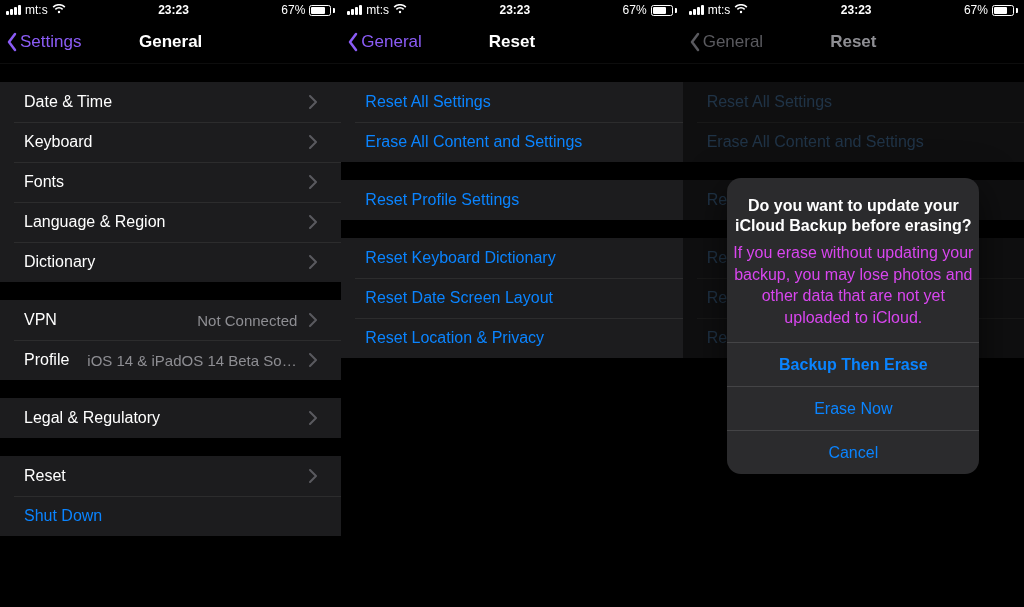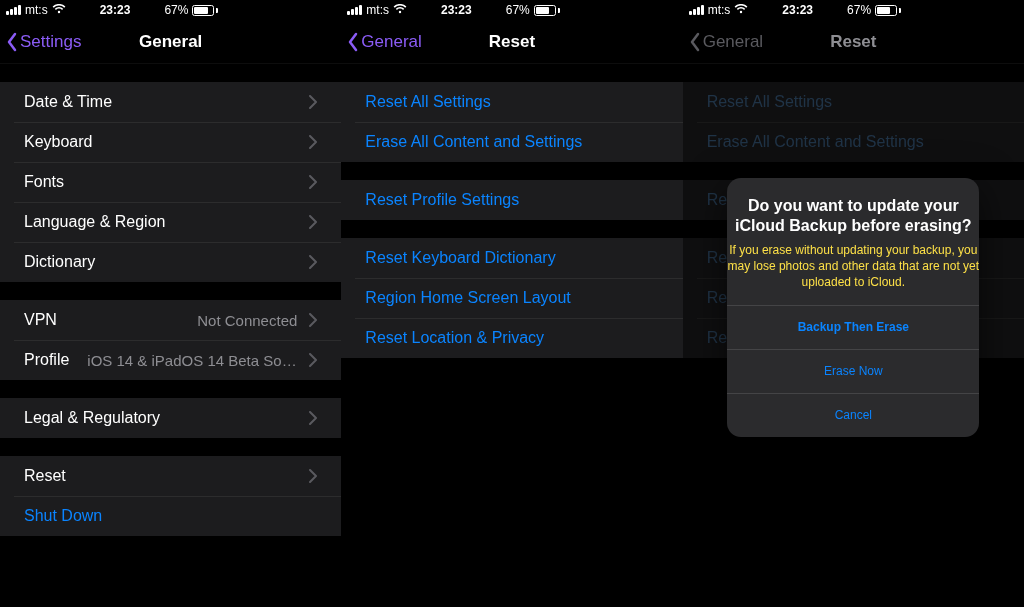--- a/index.html
+++ b/index.html
@@ -1,20 +1,20 @@
 <!DOCTYPE html>
 <html><head>
 <meta charset="utf-8">
 <style>
   * { margin: 0; padding: 0; box-sizing: border-box; }
   html, body { width: 1024px; height: 607px; background: #000; font-family: -apple-system, "Helvetica Neue", Arial, sans-serif; overflow: hidden; }
   .screens { display: flex; width: 1024px; height: 607px; }
   .screen { position: relative; width: 341.33px; height: 607px; background: #000; overflow: hidden; }
   
-  .statusbar { display: flex; align-items: center; justify-content: flex-start; height: 20px; padding: 0 6px; color: #fff; font-size: 12px; gap: 34px; }
+  .statusbar { display: flex; align-items: center; justify-content: space-between; height: 20px; padding: 0 6px; color: #fff; font-size: 12px; }
   .sb-left, .sb-right { display: flex; align-items: center; gap: 4px; }
   .sb-time { font-weight: 600; font-size: 12px; }
   .signal { display: flex; align-items: flex-end; gap: 1px; }
   .signal span { display: block; width: 3px; background: #fff; border-radius: 1px; }
   .signal span:nth-child(1){height:4px;} .signal span:nth-child(2){height:6px;} .signal span:nth-child(3){height:8px;} .signal span:nth-child(4){height:10px;}
   .wifi { font-size: 11px; }
   .battery { display: flex; align-items: center; gap: 2px; }
   .battery-shell { position: relative; width: 22px; height: 11px; border: 1px solid #fff; border-radius: 2.5px; }
   .battery-fill { position: absolute; left: 1px; top: 1px; bottom: 1px; width: 67%; background: #fff; border-radius: 1px; }
   .battery-tip { width: 2px; height: 5px; background: #fff; border-radius: 0 1px 1px 0; }
@@ -39,22 +39,22 @@
   .chev svg { width: 8px; height: 14px; display: block; }
   .chev polyline { fill: none; stroke: currentColor; stroke-width: 2; stroke-linecap: round; stroke-linejoin: round; }
   .row.blue { color: #0a84ff; }
   .row.blue-dim { color: #3a5d80; }
   
   .dim-overlay { position: absolute; left: 0; right: 0; top: 64px; bottom: 0; background: rgba(0,0,0,0.45); }
   
   .alert { position: absolute; left: 50%; top: 178px; transform: translateX(-50%); width: 252px; background: #2b2b2d; border-radius: 14px; overflow: hidden; color: #fff; box-shadow: 0 10px 40px rgba(0,0,0,0.6); }
   .alert-body { padding: 18px 0 14px; text-align: center; }
   .alert-title { font-size: 16px; font-weight: 600; line-height: 1.25; }
-  .alert-msg { margin-top: 6px; font-size: 12px; color: #fde047; line-height: 1.35; }
-  .alert-btn { height: 44px; display: flex; align-items: center; justify-content: center; color: #0a84ff; font-size: 12px; border-top: 1px solid rgba(255,255,255,0.12); }
+  .alert-msg { margin-top: 6px; font-size: 16px; color: #d946ef; line-height: 1.35; }
+  .alert-btn { height: 44px; display: flex; align-items: center; justify-content: center; color: #0a84ff; font-size: 16px; border-top: 1px solid rgba(255,255,255,0.12); }
   .alert-btn.bold { font-weight: 600; }
 </style>
 </head>
 <body>
 
 <div class="screens">
 
   <div class="screen">
     <div class="statusbar">
       <div class="sb-left">
@@ -255,21 +255,21 @@
             <span class="left-label">Reset Profile Settings</span>
             <span class="right-wrap"></span>
           </div>
         </div>
         <div class="group">
           <div class="row blue">
             <span class="left-label">Reset Keyboard Dictionary</span>
             <span class="right-wrap"></span>
           </div>
           <div class="row blue">
-            <span class="left-label">Region Home Screen Layout</span>
+            <span class="left-label">Reset Date Screen Layout</span>
             <span class="right-wrap"></span>
           </div>
           <div class="row blue">
             <span class="left-label">Reset Location &amp; Privacy</span>
             <span class="right-wrap"></span>
           </div>
         </div>
       </div>
   </div>
 

